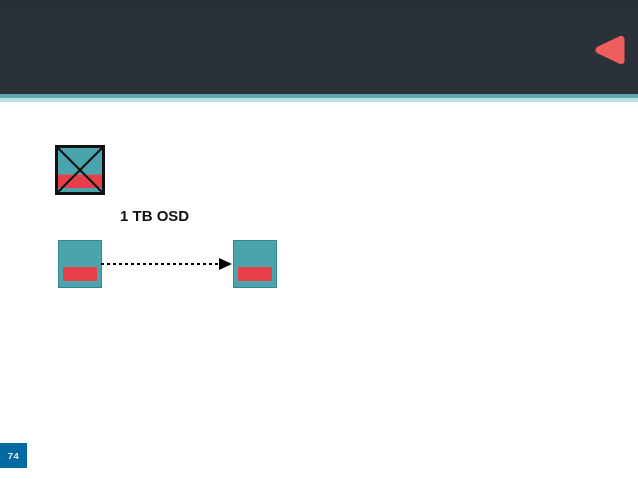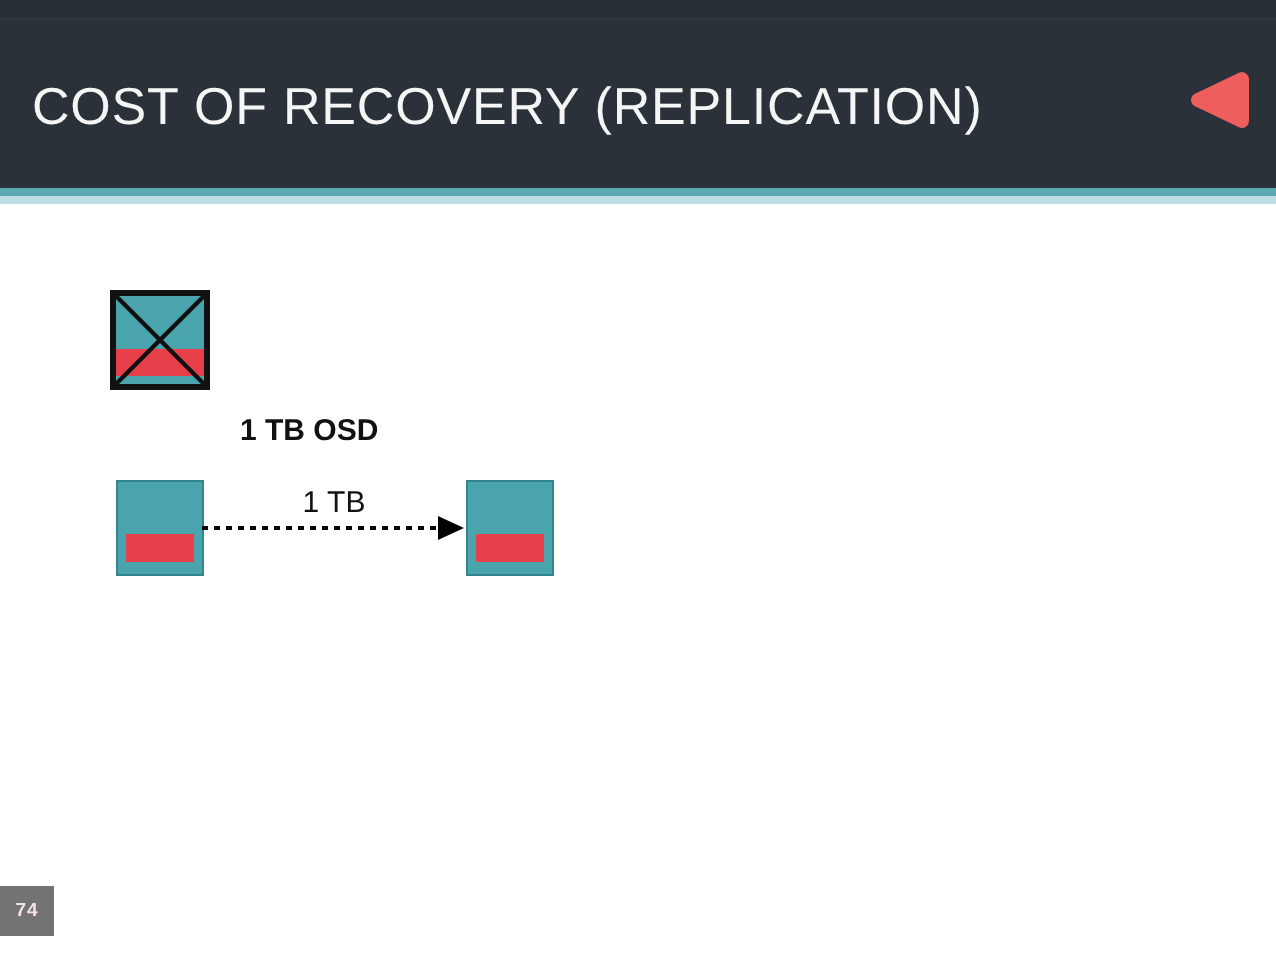--- a/index.html
+++ b/index.html
@@ -118,59 +118,57 @@
     white-space: nowrap;
   }
 
   
   .page-badge {
     position: absolute;
     left: 0;
     top: 443px;
     width: 27px;
     height: 25px;
-    background: #737373;
+    background: #0369a1;
     color: #f7e2e2;
     font-size: 9.5px;
     font-weight: 700;
     display: flex;
     align-items: center;
     justify-content: center;
     letter-spacing: 0.5px;
   }
 </style>
 </head>
 <body>
 
 <div class="slide">
 
   <div class="header">
     <div class="header-top-strip"></div>
-    <h1 class="slide-title">COST OF RECOVERY (REPLICATION)</h1>
     <svg class="header-triangle" viewBox="0 0 34 32">
       <path d="M5 16 L27 5.5 L27 26.5 Z" fill="#ee5e5e" stroke="#ee5e5e" stroke-width="7" stroke-linejoin="round"></path>
     </svg>
   </div>
   <div class="accent-bar-teal"></div>
   <div class="accent-bar-light"></div>
 
   <svg class="legend-icon" viewBox="0 0 50 50">
     <rect x="1.5" y="1.5" width="47" height="47" fill="#4aa4ae"></rect>
     <rect x="3" y="29.5" width="44" height="13.5" fill="#e8404a"></rect>
     <line x1="2.5" y1="2.5" x2="47.5" y2="47.5" stroke="#111111" stroke-width="2.2"></line>
     <line x1="47.5" y1="2.5" x2="2.5" y2="47.5" stroke="#111111" stroke-width="2.2"></line>
     <rect x="1.5" y="1.5" width="47" height="47" fill="none" stroke="#111111" stroke-width="3"></rect>
   </svg>
   <div class="legend-label">1 TB OSD</div>
 
   <div class="osd-box osd-box-source">
     <div class="capacity-bar"></div>
   </div>
 
-  <div class="transfer-label">1 TB</div>
 
   <svg class="transfer-arrow" viewBox="0 0 132 14">
     <line x1="0" y1="7" x2="119" y2="7" stroke="#000000" stroke-width="2" stroke-dasharray="3 3"></line>
     <polygon points="118,1 131,7 118,13" fill="#000000"></polygon>
   </svg>
 
   <div class="osd-box osd-box-target">
     <div class="capacity-bar"></div>
   </div>
 

